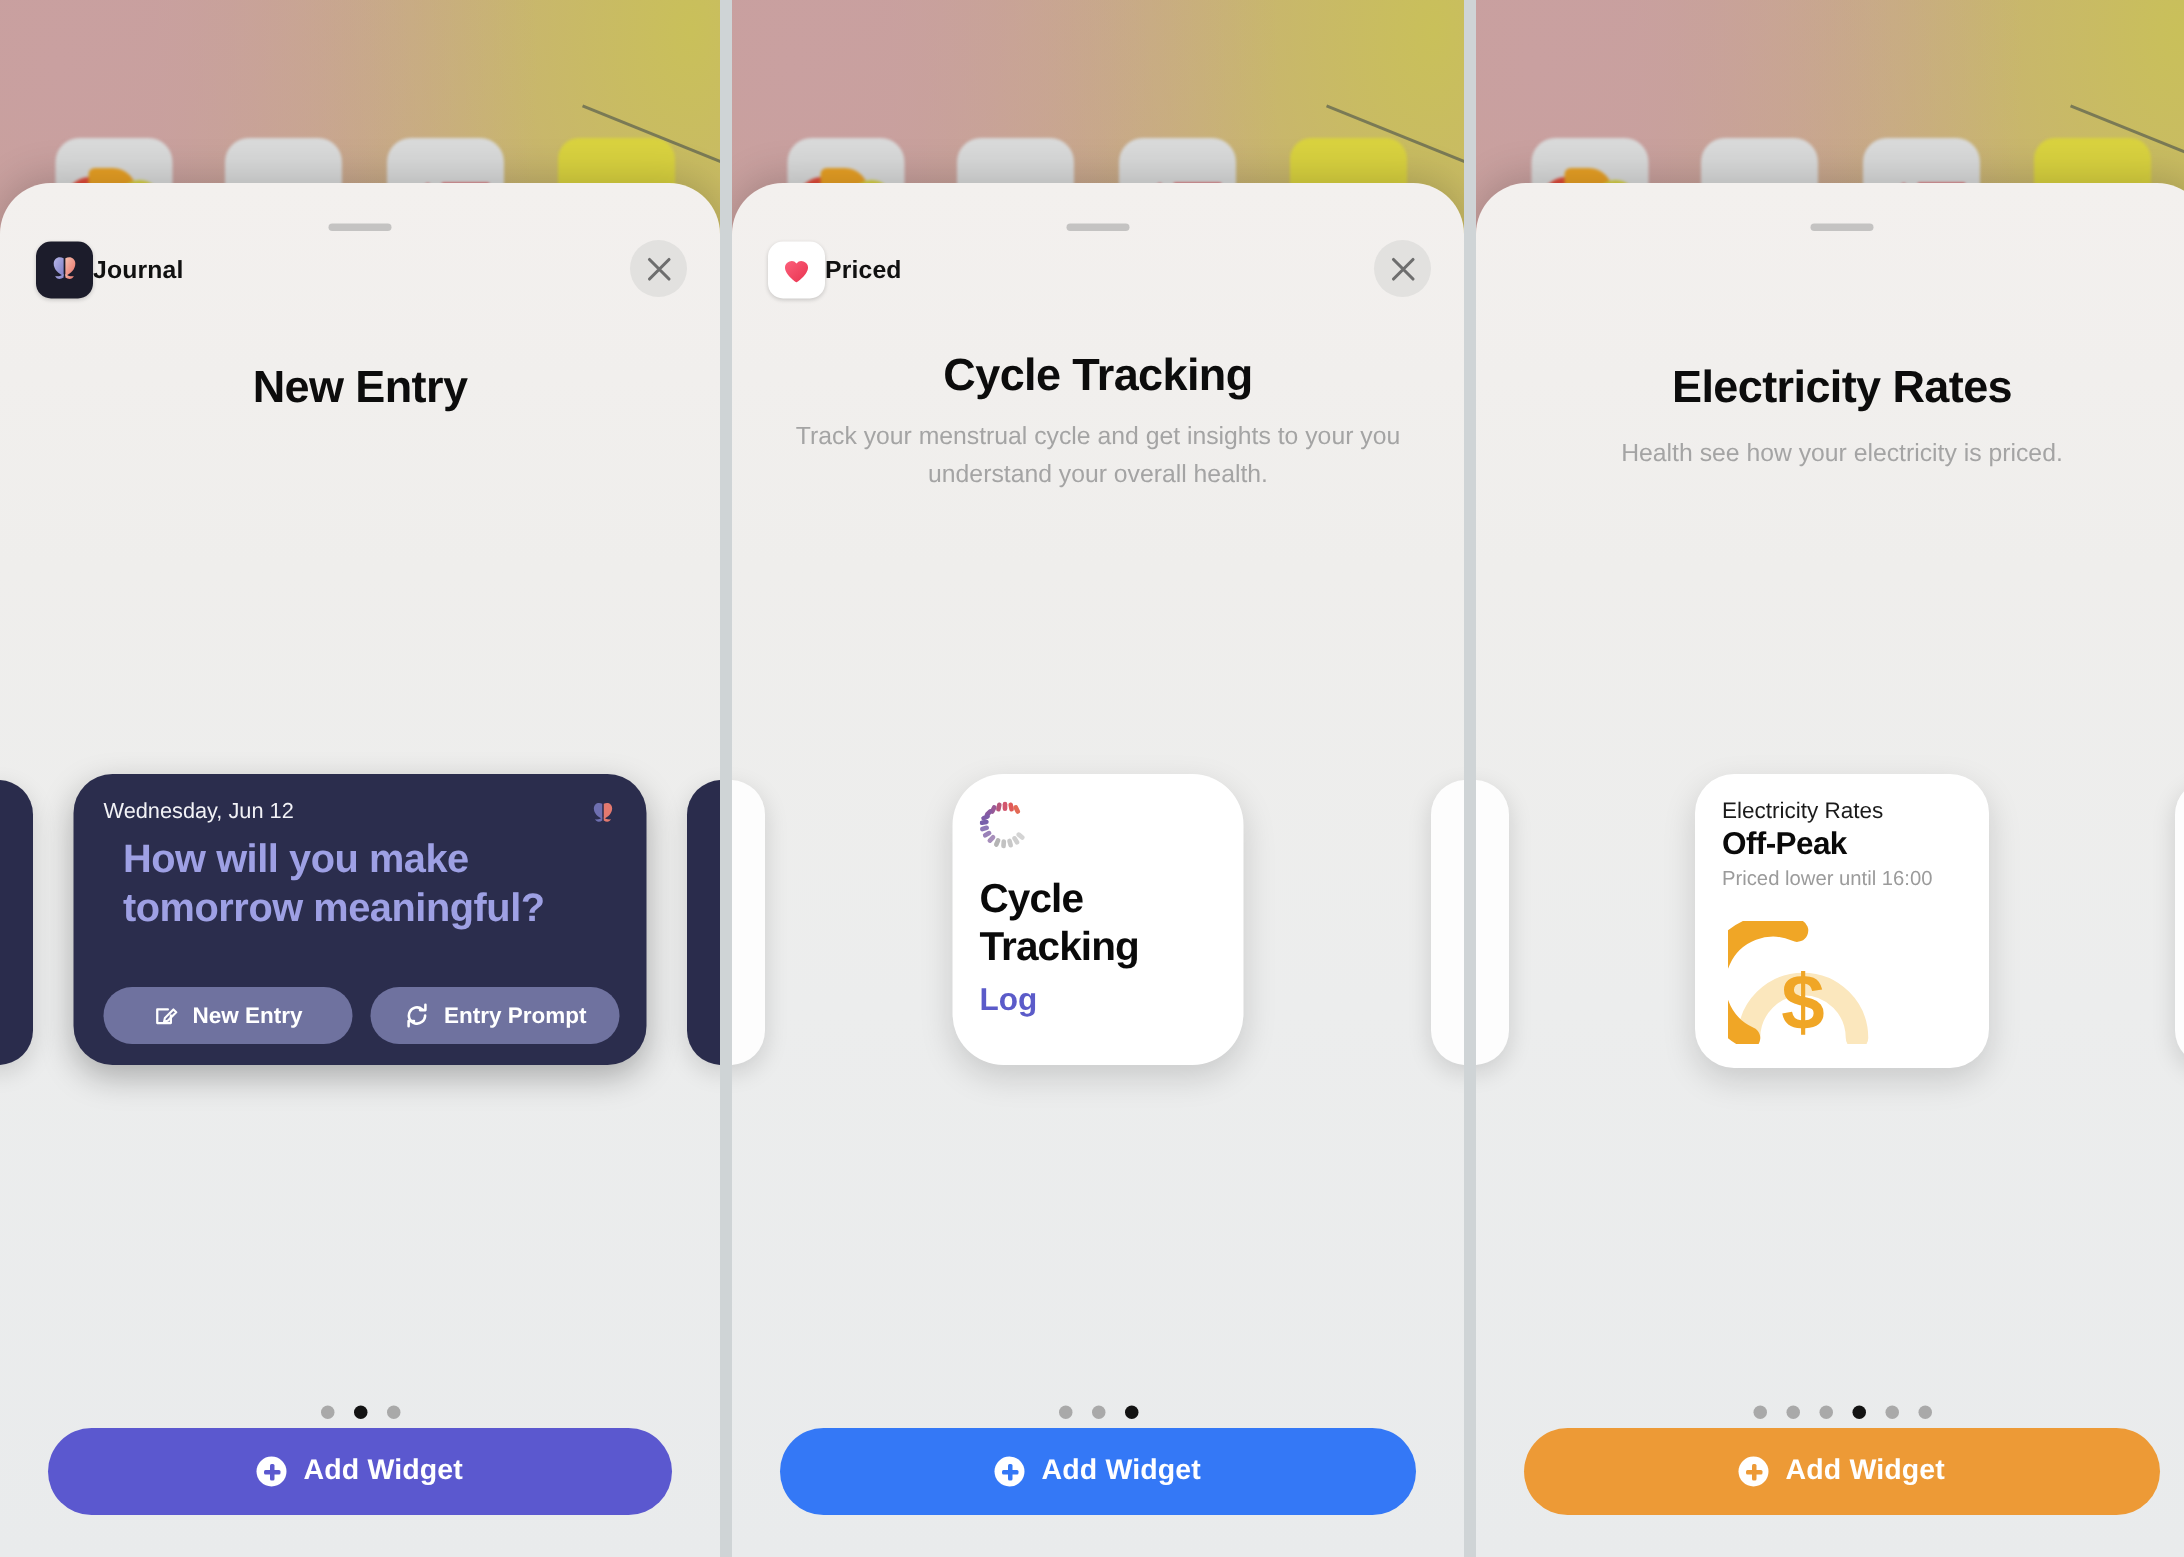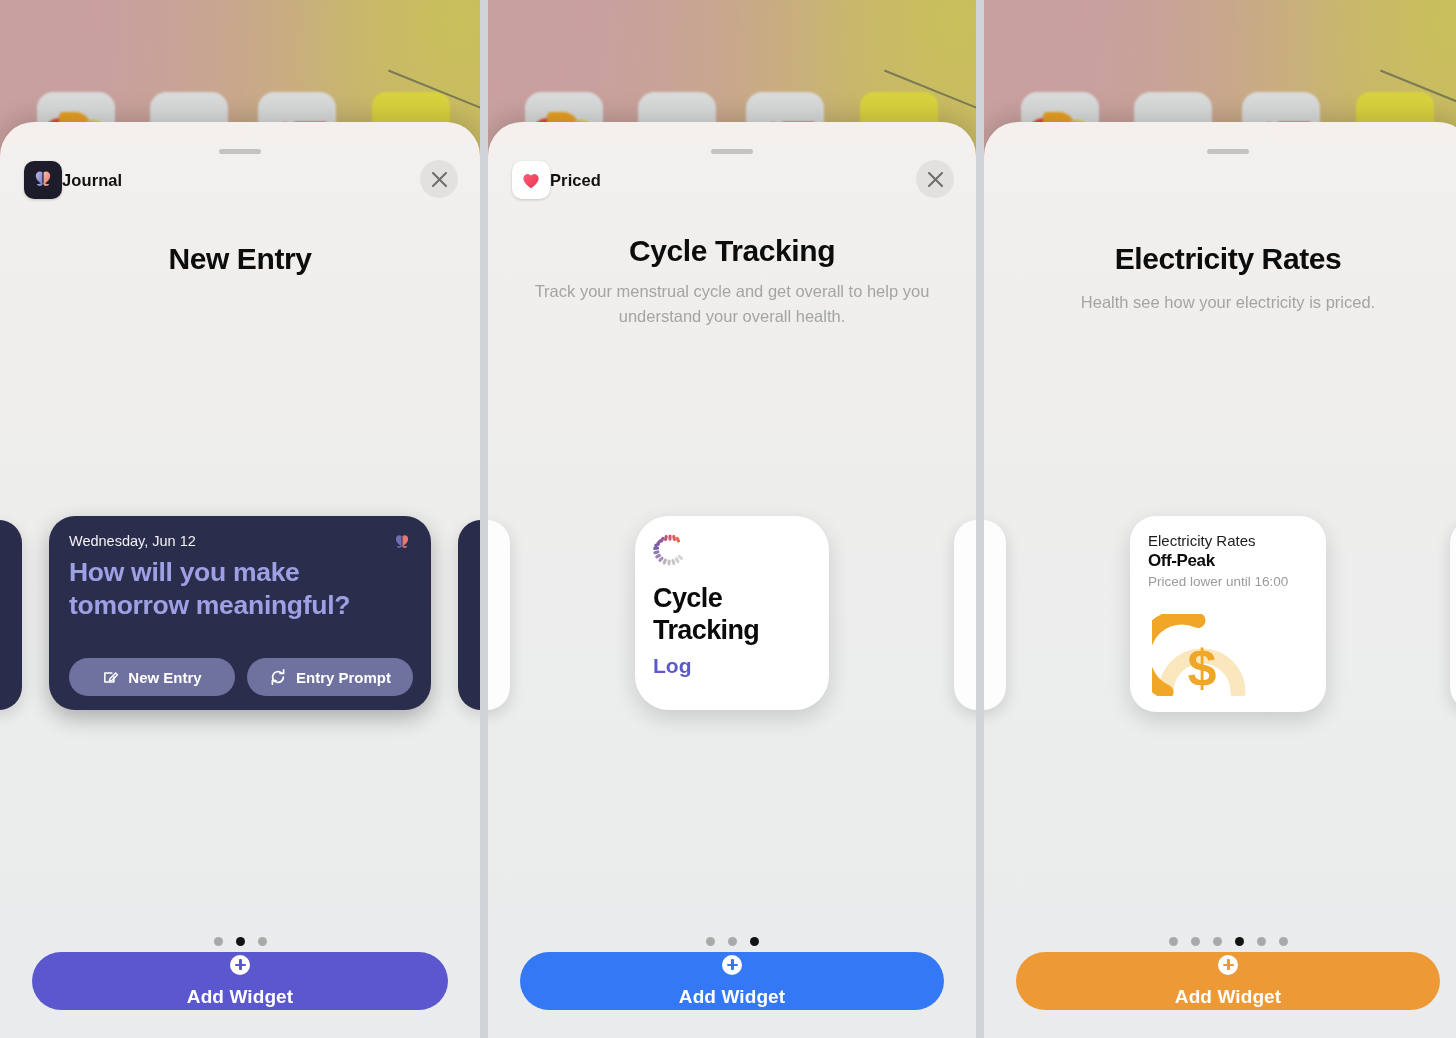--- a/index.html
+++ b/index.html
@@ -102,21 +102,21 @@
   .peek.white { background: #fdfdfd; }
 
   
   .wdg-journal {
     position: absolute; left: 50%; transform: translateX(-50%); top: 4px;
     width: 382px; height: 194px; border-radius: 26px;
     background: #2b2d4d; box-shadow: 0 8px 22px rgba(0,0,0,.28);
     padding: 17px 18px 14px 20px;
   }
   .j-date { font-size: 14.5px; font-weight: 400; color: #f2f2f6; }
-  .j-prompt { margin-top: 7px; font-size: 26.5px; font-weight: 700; line-height: 33px; color: #9ea0e4; letter-spacing: -.3px; }
+  .j-prompt { margin-top: 7px; font-size: 26.5px; font-weight: 700; line-height: 33px; color: #9ea0e4; letter-spacing: -.3px; margin-left: 13px; }
   .j-logo { position: absolute; right: 18px; top: 16px; width: 22px; height: 22px; }
   .j-btns { position: absolute; left: 20px; right: 18px; bottom: 14px; display: flex; gap: 12px; }
   .j-btn {
     flex: 1; height: 38px; border-radius: 19px; background: #6f729f;
     display: flex; align-items: center; justify-content: center; gap: 9px;
     color: #fff; font-size: 15px; font-weight: 700; cursor: pointer;
   }
 
   
   .wdg-cycle {
@@ -129,34 +129,34 @@
   .cyc-log { margin-top: 8px; font-size: 21px; font-weight: 600; color: #5b5bc9; cursor: pointer; }
 
   
   .wdg-rates {
     position: absolute; left: 50%; transform: translateX(-50%); top: 4px;
     width: 196px; height: 196px; border-radius: 26px;
     background: #fff; box-shadow: 0 8px 22px rgba(0,0,0,.15);
     padding: 16px 14px 10px 18px;
   }
   .er-label { font-size: 15px; color: #1b1b1b; font-weight: 400; }
-  .er-state { margin-top: 2px; font-size: 17px; font-weight: 700; color: #0a0a0a; letter-spacing: -.4px; }
+  .er-state { margin-top: 2px; font-size: 21px; font-weight: 700; color: #0a0a0a; letter-spacing: -.4px; }
   .er-sub { margin-top: 3px; font-size: 13.5px; color: #9b9b9b; }
   .er-gauge { position: absolute; left: 22px; bottom: 16px; width: 100px; height: 82px; }
 
   
   .dots { position: absolute; left: 0; right: 0; bottom: 92px; display: flex; justify-content: center; gap: 13px; }
   .pdot { width: 9px; height: 9px; border-radius: 50%; background: #a9a9a9; }
   .pdot.on { background: #131313; }
 
   
   .add-btn {
     position: absolute; left: 32px; right: 32px; bottom: 28px; height: 58px;
     border-radius: 29px; display: flex; align-items: center; justify-content: center; gap: 11px;
-    color: #fff; font-size: 19px; font-weight: 700; cursor: pointer; letter-spacing: .1px; flex-direction: column;
+    color: #fff; font-size: 19px; font-weight: 700; cursor: pointer; letter-spacing: .1px;
   }
   .plus-ico { width: 20px; height: 20px; border-radius: 50%; background: #fff; position: relative; flex: 0 0 auto; }
   .plus-ico::before, .plus-ico::after {
     content:""; position: absolute; background: currentColor; border-radius: 1px;
   }
   .plus-ico::before { left: 4.5px; top: 9px; width: 11px; height: 2.6px; }
   .plus-ico::after  { top: 4.5px; left: 9px; height: 11px; width: 2.6px; }
 </style>
 </head>
 <body>
@@ -307,21 +307,21 @@
         </div>
         <div class="app-name">Priced</div>
         <div class="close-btn">
           <svg width="17" height="17" viewBox="0 0 17 17">
             <path d="M2 2 L15 15 M15 2 L2 15" stroke="#6e6e6e" stroke-width="2.1" stroke-linecap="round"></path>
           </svg>
         </div>
       </div>
 
       <div class="title" style="top:112px">Cycle Tracking</div>
-      <div class="subtitle" style="top:157px">Track your menstrual cycle and get overall to help you understand your overall health.</div>
+      <div class="subtitle" style="top:157px">Track your menstrual cycle and get insights to your you understand your overall health.</div>
 
       <div class="carousel">
         <div class="peek left white"></div>
         <div class="peek right white"></div>
 
         <div class="wdg-cycle">
           <svg width="34" height="34" viewBox="0 0 34 34">
             <g stroke-linecap="round" stroke-width="3.1" fill="none">
               <path d="M13.2 4.6 l-.6 2.9" stroke="#b8567a"></path>
               <path d="M17 4.1 l0 3" stroke="#d2556d"></path>

